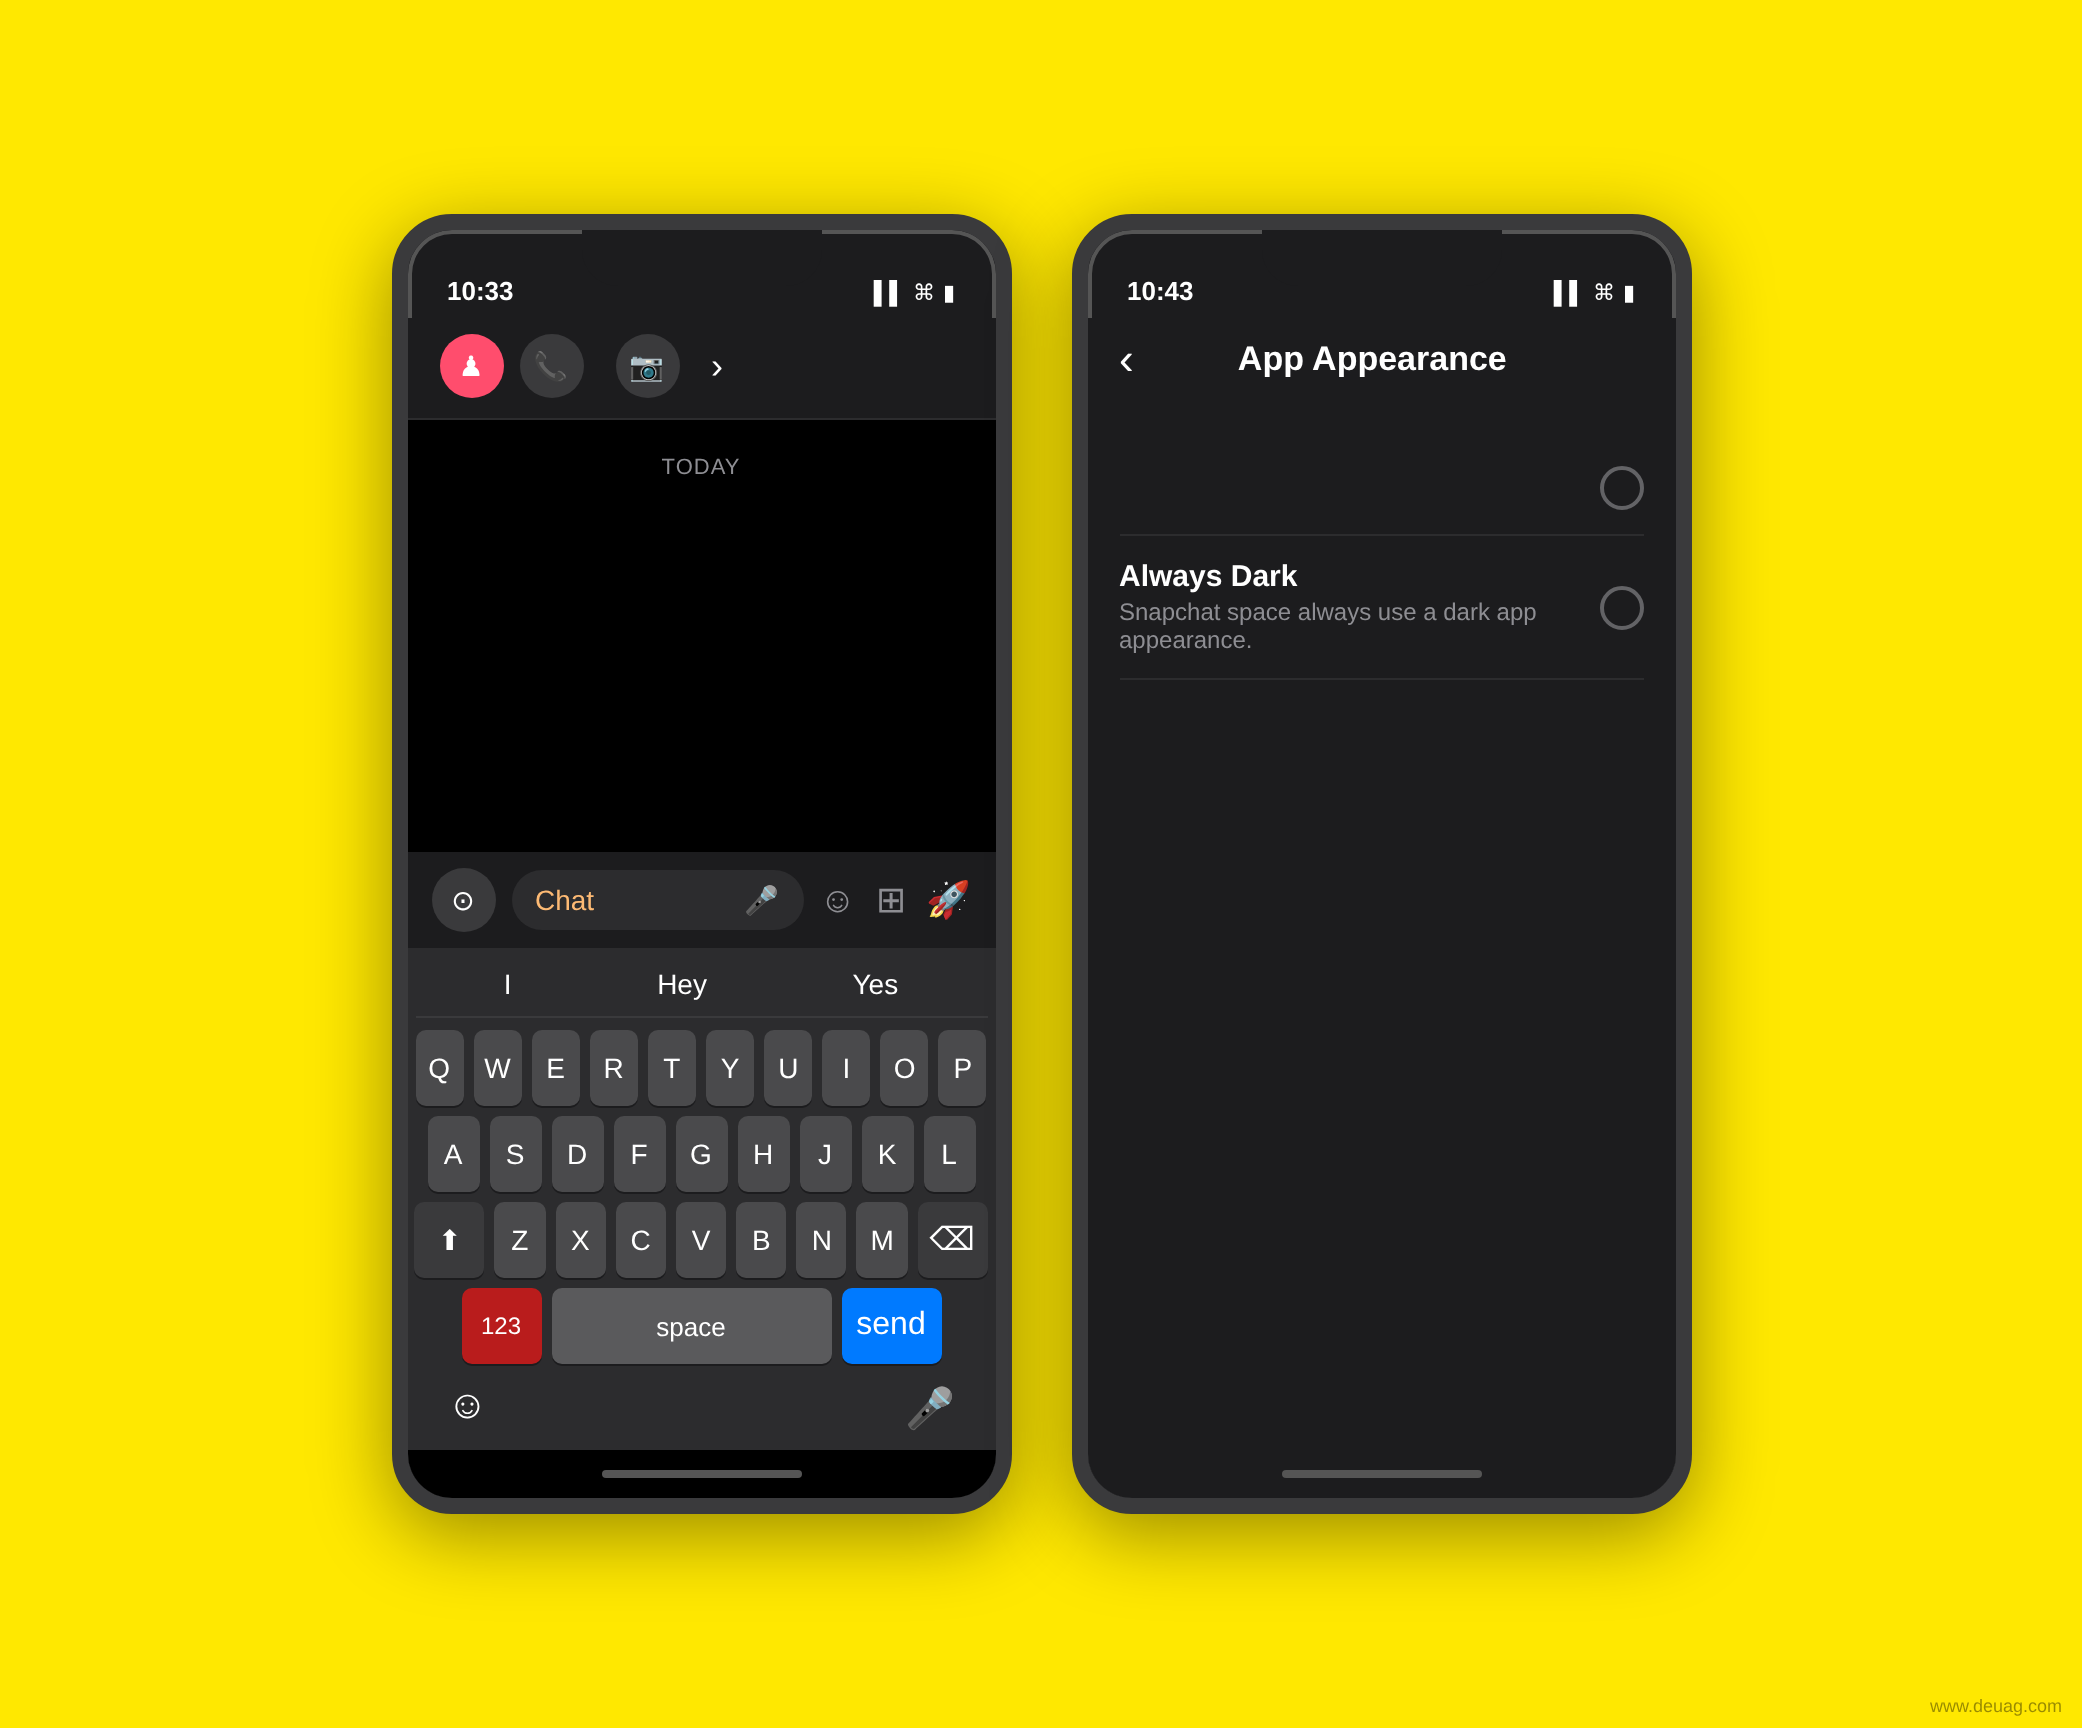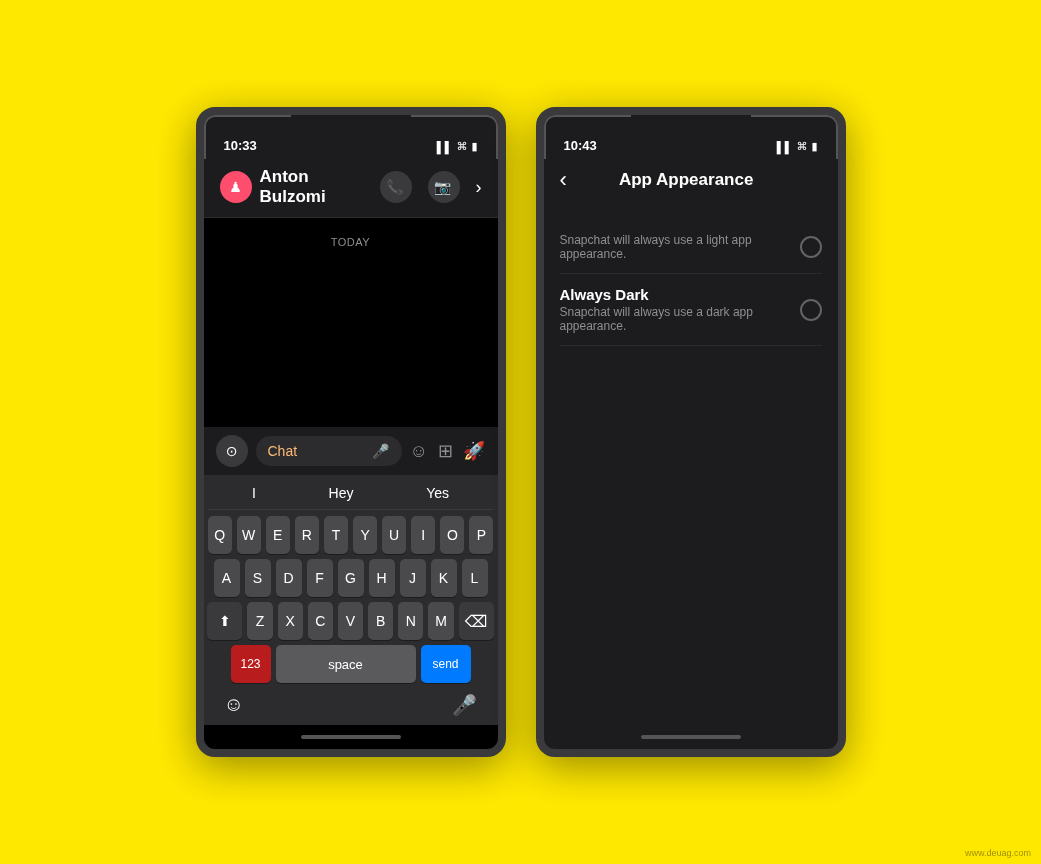--- a/index.html
+++ b/index.html
@@ -13,21 +13,21 @@
       justify-content: center;
       gap: 30px;
       font-family: -apple-system, BlinkMacSystemFont, 'Helvetica Neue', Arial, sans-serif;
       overflow: hidden;
     }
 
     .phone {
       width: 310px;
       height: 650px;
       background: #1c1c1e;
-      border-radius: 19px;
+      border-radius: 30px;
       border: 8px solid #3a3a3c;
       position: relative;
       overflow: hidden;
       box-shadow: inset 0 0 0 2px #555, 0 10px 40px rgba(0,0,0,0.4);
     }
 
     .phone::before {
       content: '';
       position: absolute;
       top: 0;
@@ -402,21 +402,20 @@
       <div class="status-icons">
         <span>▌▌</span>
         <span>⌘</span>
         <span>▮</span>
       </div>
     </div>
 
     <div class="phone1-content">
       <div class="chat-header">
         <div class="avatar-icon">♟</div>
-        <span class="chat-name">Anton Bulzomi</span>
         <div class="chat-actions">
           <div class="action-btn">📞</div>
           <div class="action-btn">📷</div>
           <div style="color:white;font-size:18px;">›</div>
         </div>
       </div>
 
       <div class="chat-body">
         <div class="today-label">TODAY</div>
       </div>
@@ -470,21 +469,21 @@
           <div class="key">C</div>
           <div class="key">V</div>
           <div class="key">B</div>
           <div class="key">N</div>
           <div class="key">M</div>
           <div class="key key-delete">⌫</div>
         </div>
         <div class="bottom-row">
           <div class="key key-123 key-dark" style="font-size:12px;">123</div>
           <div class="key key-space key-dark" style="font-size:13px; width:130px;">space</div>
-          <div class="key key-send key-blue" style="font-size:12px; width:50px;">send</div>
+          <div class="key key-send key-blue" style="font-size:16px; width:50px;">send</div>
         </div>
         <div class="emoji-row">
           <span class="emoji-key">☺</span>
           <span class="emoji-key">🎤</span>
         </div>
       </div>
 
       <div class="home-indicator">
         <div class="home-bar"></div>
       </div>
@@ -505,29 +504,28 @@
       <div class="settings-header">
         <span class="back-btn">‹</span>
         <span class="settings-title">App Appearance</span>
       </div>
 
       <div class="settings-body">
 
 
         <div class="option-item">
           <div class="option-text">
-            <div class="option-desc">Snapchat will always use a light app appearance.</div>
           </div>
           <div class="radio-btn"></div>
         </div>
 
         <div class="option-item">
           <div class="option-text">
             <div class="option-title white">Always Dark</div>
-            <div class="option-desc">Snapchat will always use a dark app appearance.</div>
+            <div class="option-desc">Snapchat space always use a dark app appearance.</div>
           </div>
           <div class="radio-btn"></div>
         </div>
 
       </div>
 
       <div style="flex:1;"></div>
 
       <div class="home-indicator">
         <div class="home-bar"></div>

